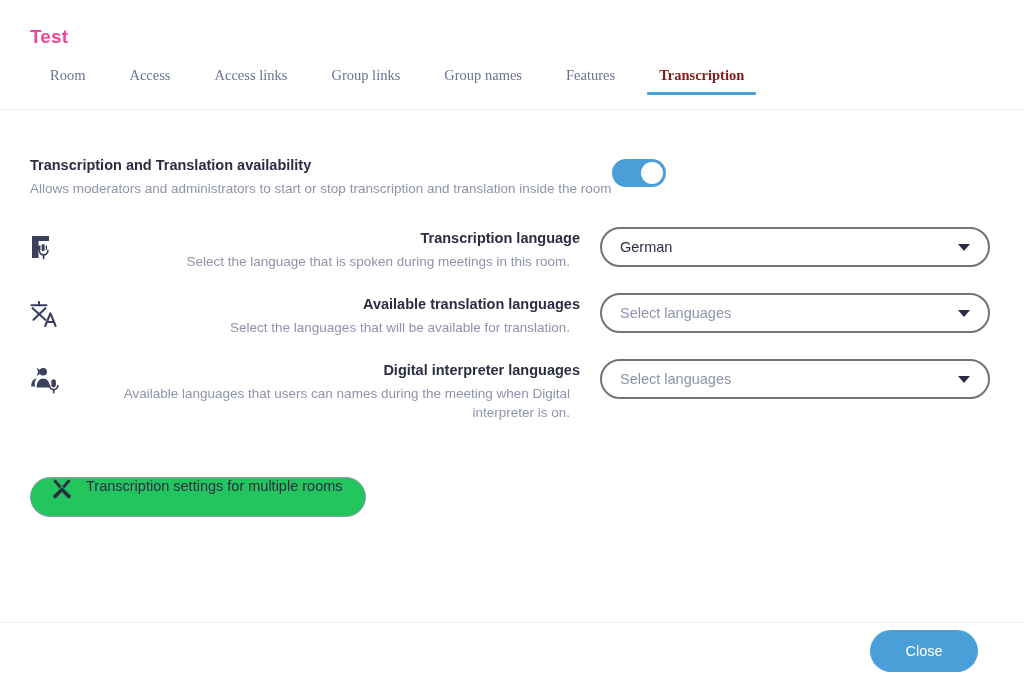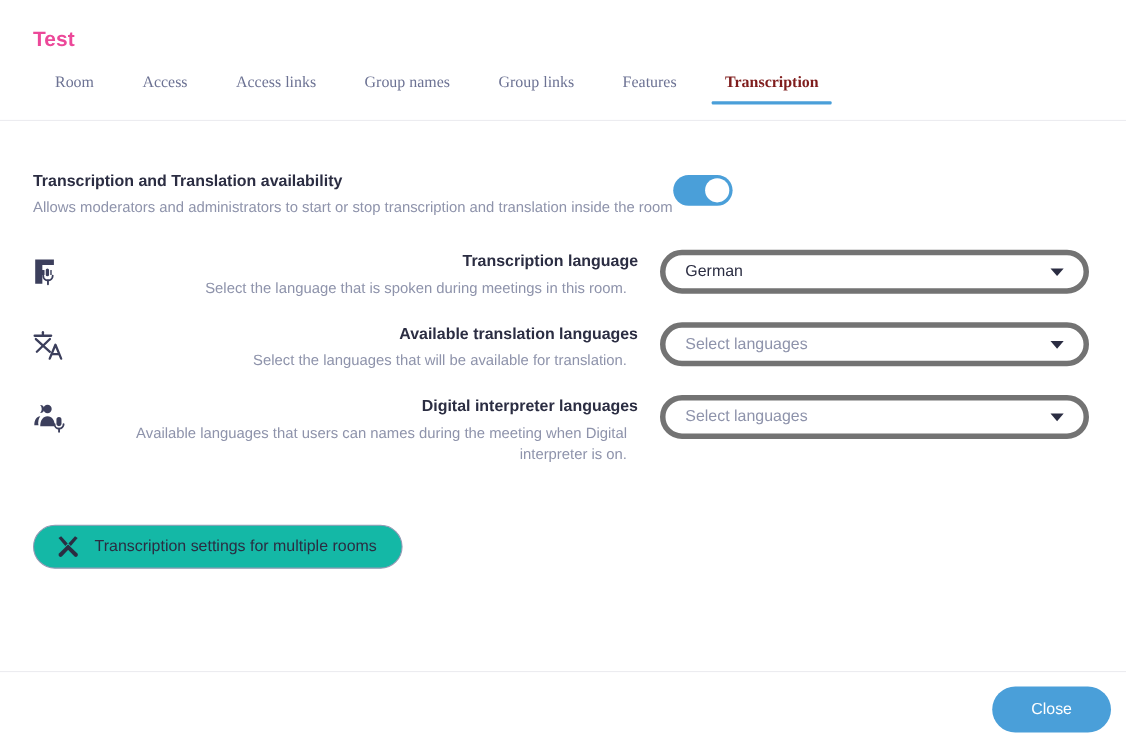--- a/index.html
+++ b/index.html
@@ -160,21 +160,21 @@
   .srow .control-cell {
     flex: 0 0 390px;
     width: 390px;
     padding-top: 2px;
   }
 
   
   .select {
     position: relative;
     height: 40px;
-    border: 5px solid #737373;
+    border: 2px solid #737373;
     border-radius: 20px;
     background: #fff;
     display: flex;
     align-items: center;
     padding: 0 18px;
     cursor: pointer;
   }
   .select .value {
     font-size: 14.5px;
     color: #2b2d42;
@@ -188,44 +188,43 @@
     width: 0; height: 0;
     border-left: 6px solid transparent;
     border-right: 6px solid transparent;
     border-top: 7px solid #2b2d42;
   }
 
   
   .multiroom-wrap { margin-top: 55px; }
   .multiroom {
     display: inline-flex;
-    align-items: center;
     gap: 13px;
     height: 40px;
     padding: 0 22px 0 20px;
     border: 1px solid #9499b4;
     border-radius: 20px;
-    background: #14b8a6;
+    background: #22c55e;
     font-size: 14.5px;
     color: #2b2d42;
     cursor: pointer;
     font-family: inherit;
   }
   .multiroom svg { display: block; flex: 0 0 auto; }
 
   
   .footer {
     position: absolute;
     left: 0; right: 0; bottom: 0;
-    height: 68px;
+    height: 56px;
     border-top: 1px solid #ececf0;
     display: flex;
     align-items: center;
     justify-content: flex-end;
-    padding-right: 14px;
+    padding-right: 46px;
   }
   .close-btn {
     background: #4a9fd9;
     color: #fff;
     border: none;
     border-radius: 21px;
     height: 42px;
     min-width: 108px;
     padding: 0 26px;
     font-size: 14.5px;
@@ -240,22 +239,22 @@
 
   <div class="header">
     <div class="page-title">Test</div>
   </div>
 
   <div class="tabbar">
     <div class="tabs">
       <button class="tab">Room</button>
       <button class="tab">Access</button>
       <button class="tab">Access links</button>
+      <button class="tab">Group links</button>
       <button class="tab">Group names</button>
-      <button class="tab">Group links</button>
       <button class="tab">Features</button>
       <button class="tab active">Transcription</button>
     </div>
     <div class="tabbar-rule"></div>
   </div>
 
   <div class="body">
 
     <div class="avail-row">
       <div class="avail-text">

